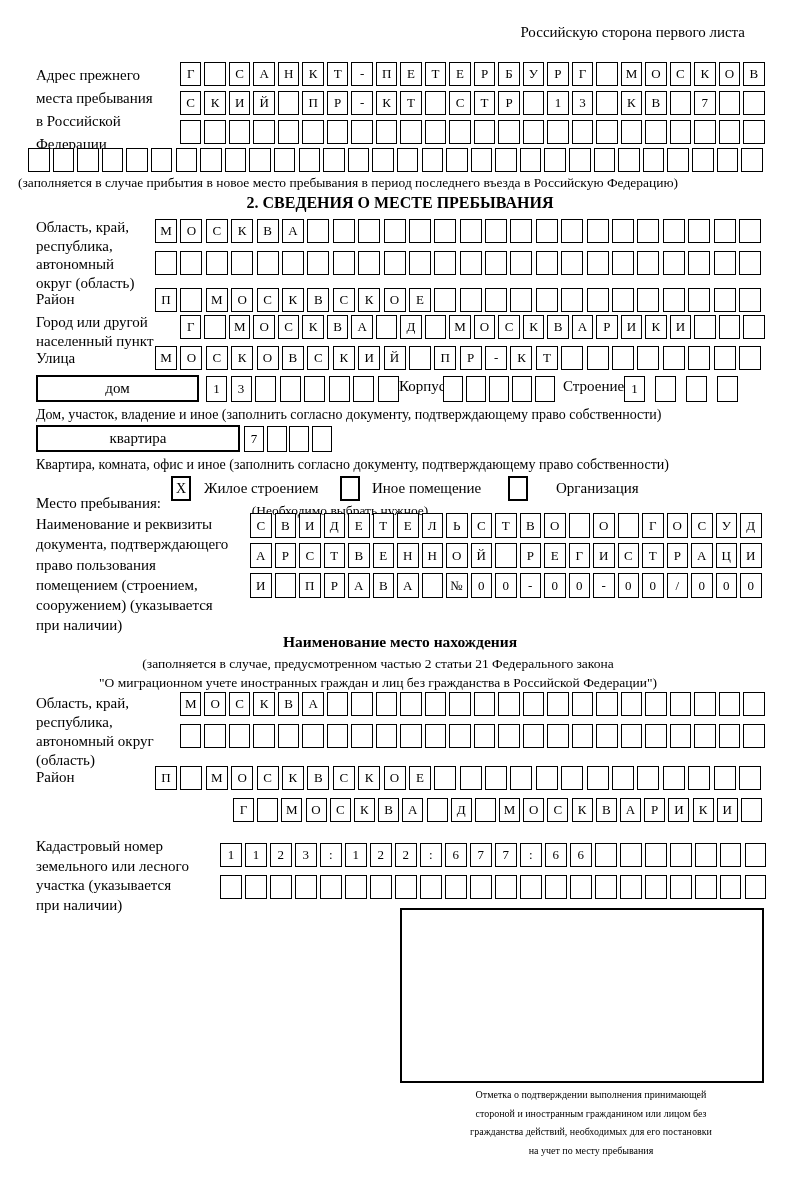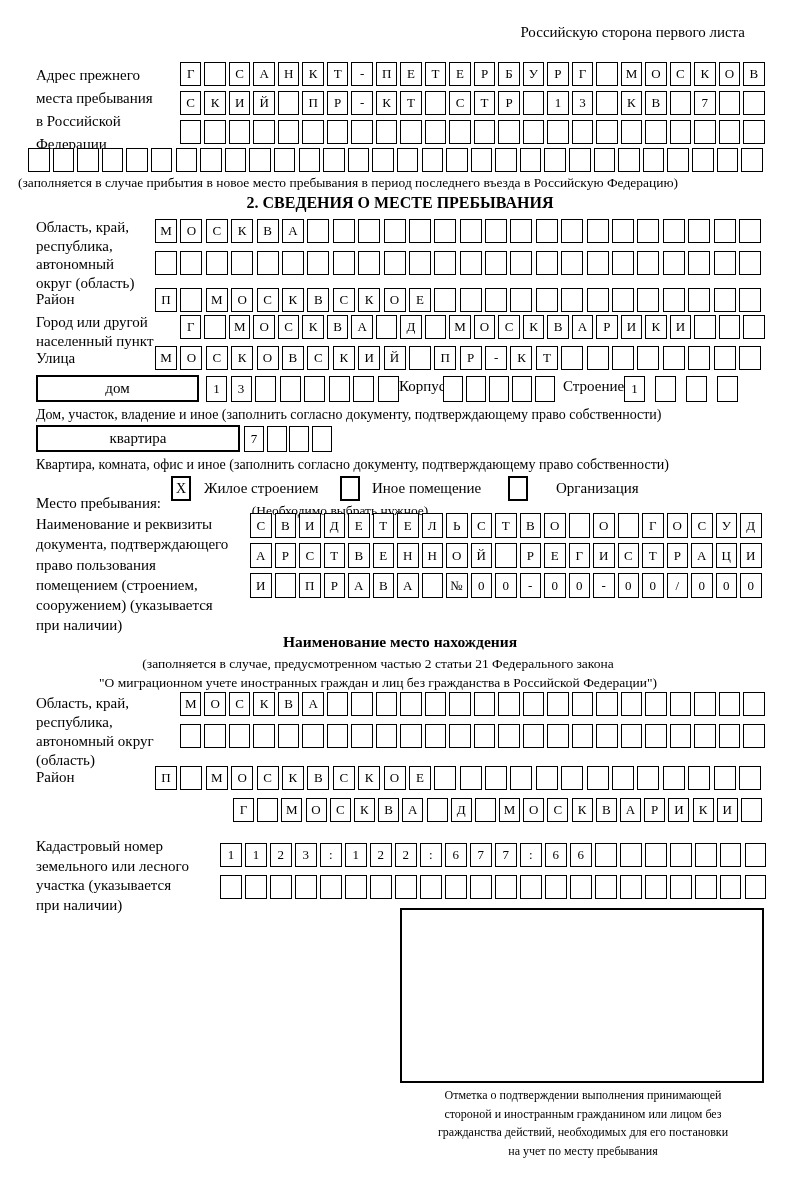--- a/index.html
+++ b/index.html
@@ -579,18 +579,18 @@
       <span class="cell"></span>
       <span class="cell"></span>
       <span class="cell"></span>
       <span class="cell"></span>
       <span class="cell"></span>
       <span class="cell"></span>
       <span class="cell"></span>
     </div>
 
   <div class="abs stampbox" style="left:400px;top:908px;width:364px;height:175px;"></div>
-  <div class="abs caption" style="left:388px;width:390px;top:1086px;line-height:18.5px;font-size:12px;white-space:pre-line;">Отметка о подтверждении выполнения принимающей
+  <div class="abs caption" style="left:396px;width:390px;top:1086px;line-height:18.5px;font-size:10px;white-space:pre-line;">Отметка о подтверждении выполнения принимающей
 стороной и иностранным гражданином или лицом без
 гражданства действий, необходимых для его постановки
 на учет по месту пребывания</div>
 
 </div>
 
 </body></html>

